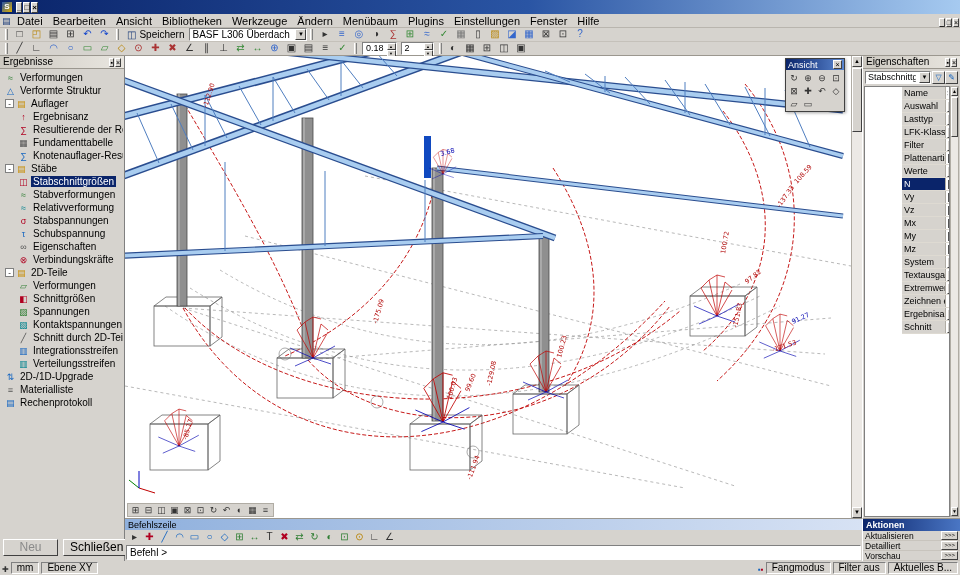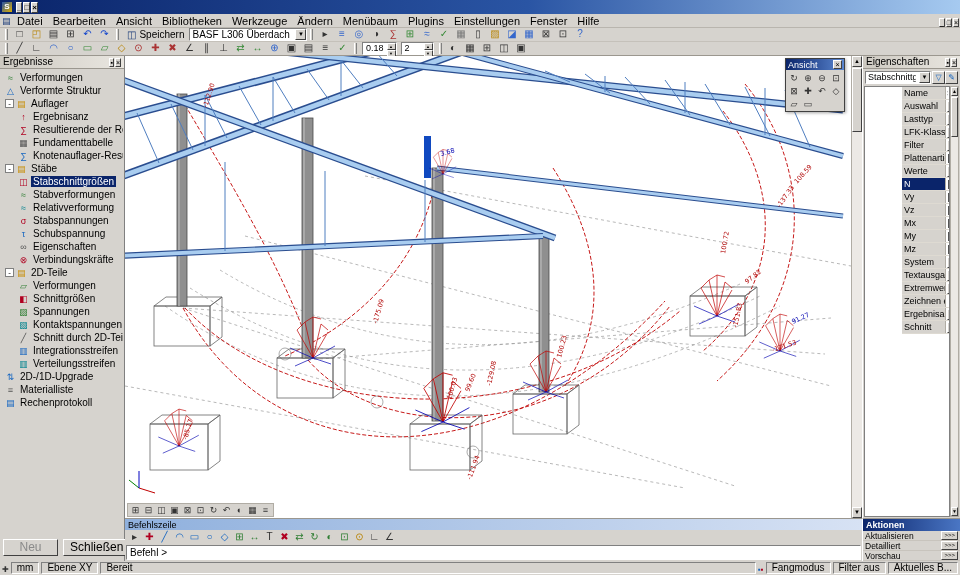--- a/index.html
+++ b/index.html
@@ -756,21 +756,20 @@
   <div class="cmd-input">
     <span>Befehl &gt;</span>
   </div>
 </div>
 
 <div class="statusbar">
   <span id="status-left-icons"><span class="sic" style="color: rgb(51, 51, 51);">✚</span></span>
   <span id="status-left" style="display:flex;gap:2px;flex:1">
       <span class="scell">mm</span>
       <span class="scell">Ebene XY</span>
-      <span class="scell grow">Bereit</span>
     </span>
   <span id="status-mid-icons"><span class="sic" style="color: rgb(21, 101, 192);">▪</span><span class="sic" style="color: rgb(176, 0, 32);">▪</span></span>
   <span id="status-right" style="display:flex;gap:2px">
       <span class="scell">Fangmodus</span>
       <span class="scell">Filter aus</span>
       <span class="scell">Aktuelles B...</span>
     </span>
 </div>
 
 </body></html>

